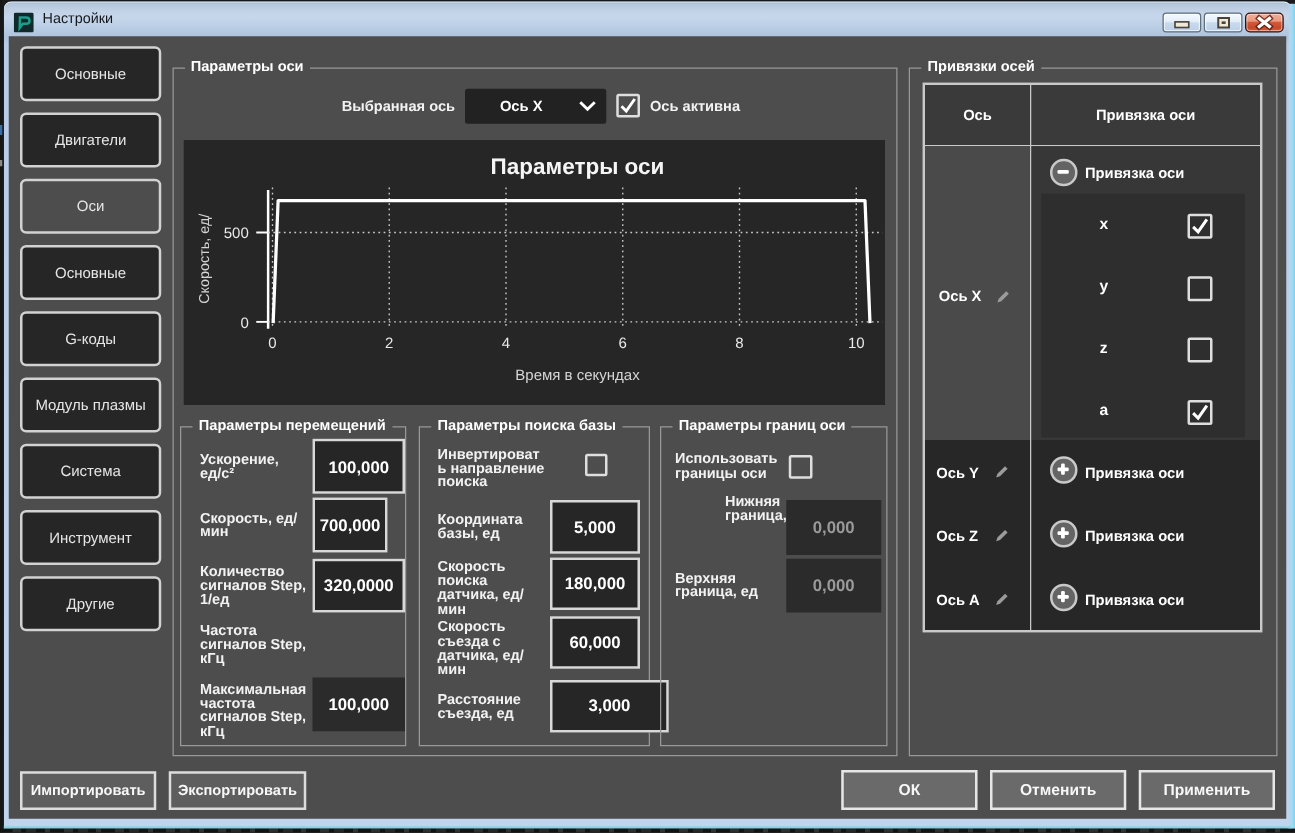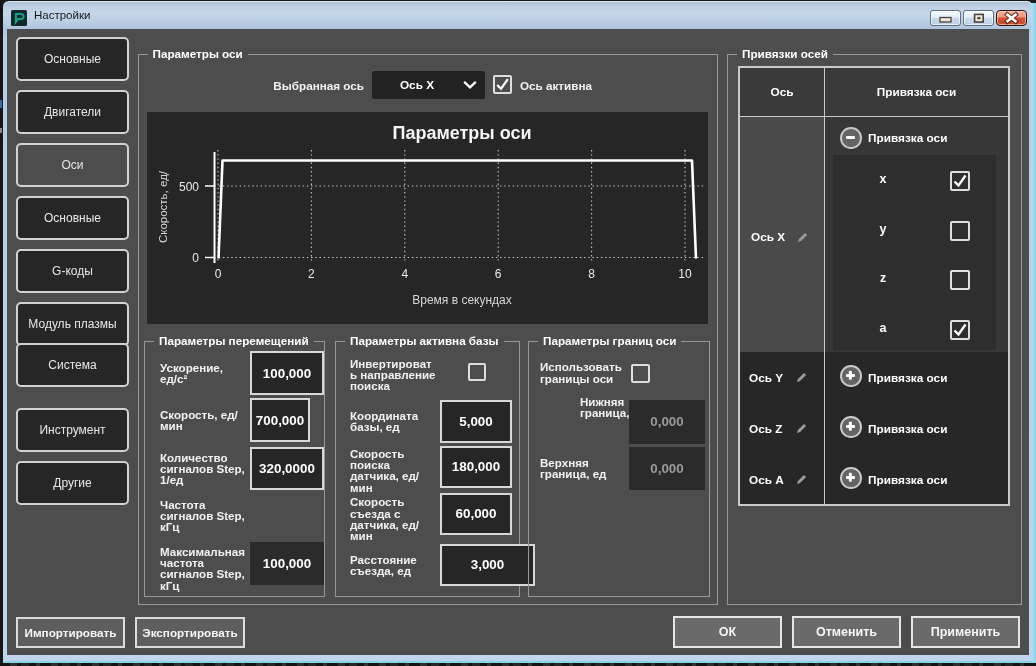--- a/index.html
+++ b/index.html
@@ -80,21 +80,21 @@
   </svg>
 
   <div id="content">
 
   <div class="sbtn" style="top:8px;">Основные</div>
   <div class="sbtn" style="top:61px;">Двигатели</div>
   <div class="sbtn act" style="top:114px;">Оси</div>
   <div class="sbtn" style="top:167px;">Основные</div>
   <div class="sbtn" style="top:220px;">G-коды</div>
   <div class="sbtn" style="top:273px;">Модуль плазмы</div>
-  <div class="sbtn" style="top:314px;">Система</div>
+  <div class="sbtn" style="top:326px;">Система</div>
   <div class="sbtn" style="top:379px;">Инструмент</div>
   <div class="sbtn" style="top:432px;">Другие</div>
 
   <div class="gb" style="left:130.5px;top:25px;width:580px;height:551px;">
     <b>Параметры оси</b>
   </div>
 
   <div class="lbl" style="left:213px;top:50px;width:144px;text-align:right;font-size:11.7px;line-height:14px;">Выбранная ось</div>
   <div class="abs" style="left:365px;top:42px;width:113px;height:28px;background:#222222;border-radius:2px;"></div>
   <div class="wt" style="left:365px;top:49px;width:90px;text-align:center;">Ось X</div>
@@ -145,21 +145,21 @@
   <div class="inp" style="left:243px;top:322px;width:74px;height:44px;">100,000</div>
   <div class="lbl" style="left:153px;top:379.5px;">Скорость, ед/<br>мин</div>
   <div class="inp" style="left:243px;top:369px;width:60px;height:44px;">700,000</div>
   <div class="lbl" style="left:153px;top:422.6px;">Количество<br>сигналов Step,<br>1/ед</div>
   <div class="inp" style="left:243px;top:418px;width:74px;height:43px;">320,0000</div>
   <div class="lbl" style="left:153px;top:469.6px;">Частота<br>сигналов Step,<br>кГц</div>
   <div class="lbl" style="left:153px;top:516.7px;">Максимальная<br>частота<br>сигналов Step,<br>кГц</div>
   <div class="inp nob" style="left:243px;top:513px;width:74px;height:43px;">100,000</div>
 
   <div class="gb" style="left:328px;top:312px;width:185px;height:256px;">
-        <b>Параметры активна базы</b>
+        <b>Параметры поиска базы</b>
       </div>
   <div class="lbl" style="left:343px;top:328.6px;">Инвертироват<br>ь направление<br>поиска</div>
   <div class="cb" style="left:461px;top:334px;width:17.5px;height:17.5px;"></div>
   <div class="lbl" style="left:343px;top:381px;">Координата<br>базы, ед</div>
   <div class="inp" style="left:433px;top:371px;width:72px;height:43px;">5,000</div>
   <div class="lbl" style="left:343px;top:418.7px;">Скорость<br>поиска<br>датчика, ед/<br>мин</div>
   <div class="inp" style="left:433px;top:416.5px;width:72px;height:42px;">180,000</div>
   <div class="lbl" style="left:343px;top:467.3px;">Скорость<br>съезда с<br>датчика, ед/<br>мин</div>
   <div class="inp" style="left:433px;top:463.5px;width:72px;height:42px;">60,000</div>
   <div class="lbl" style="left:343px;top:524.8px;">Расстояние<br>съезда, ед</div>

